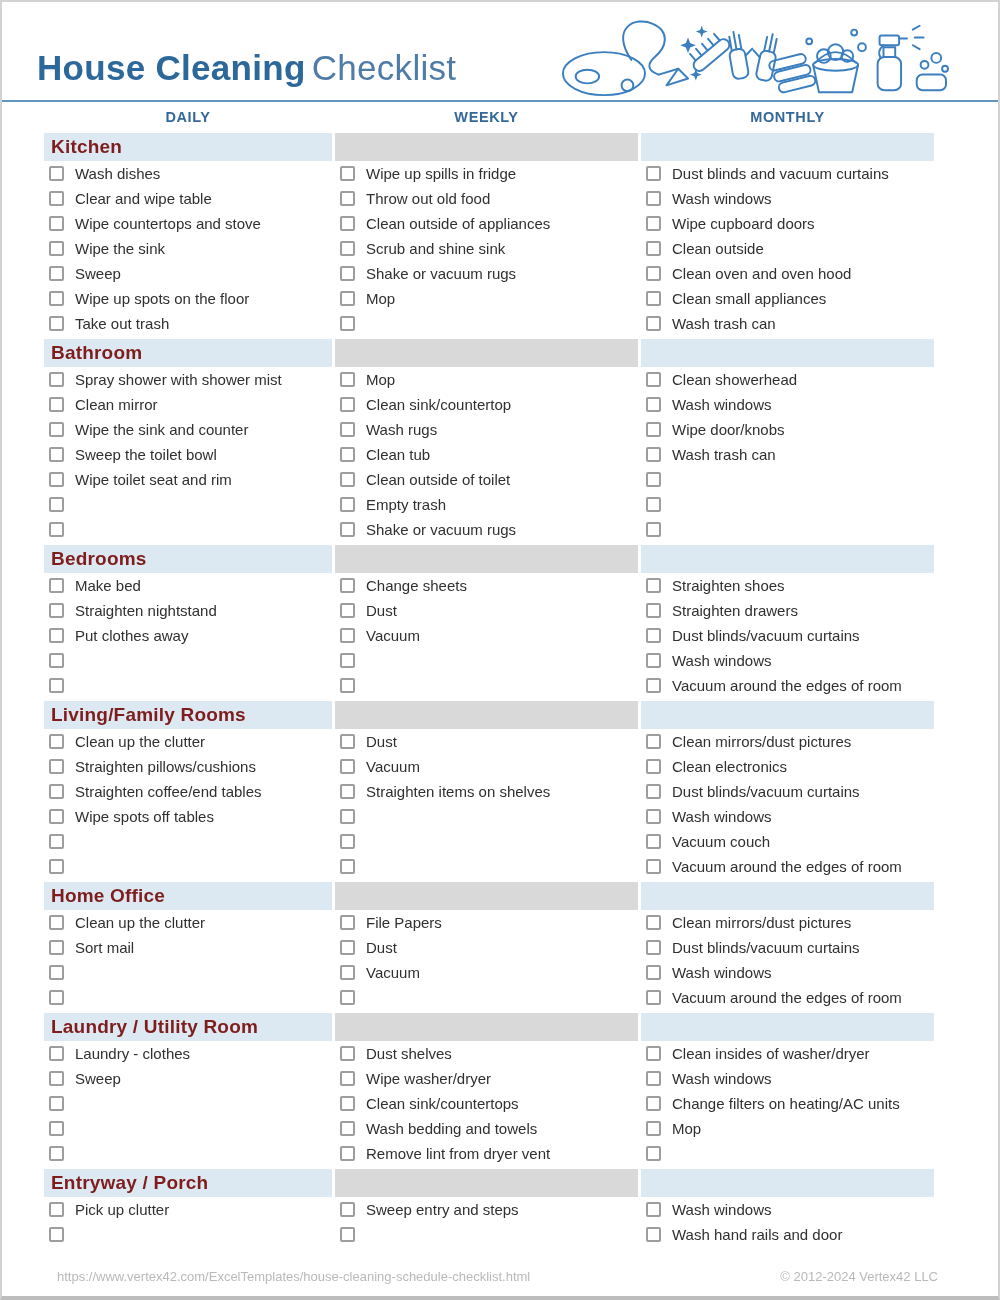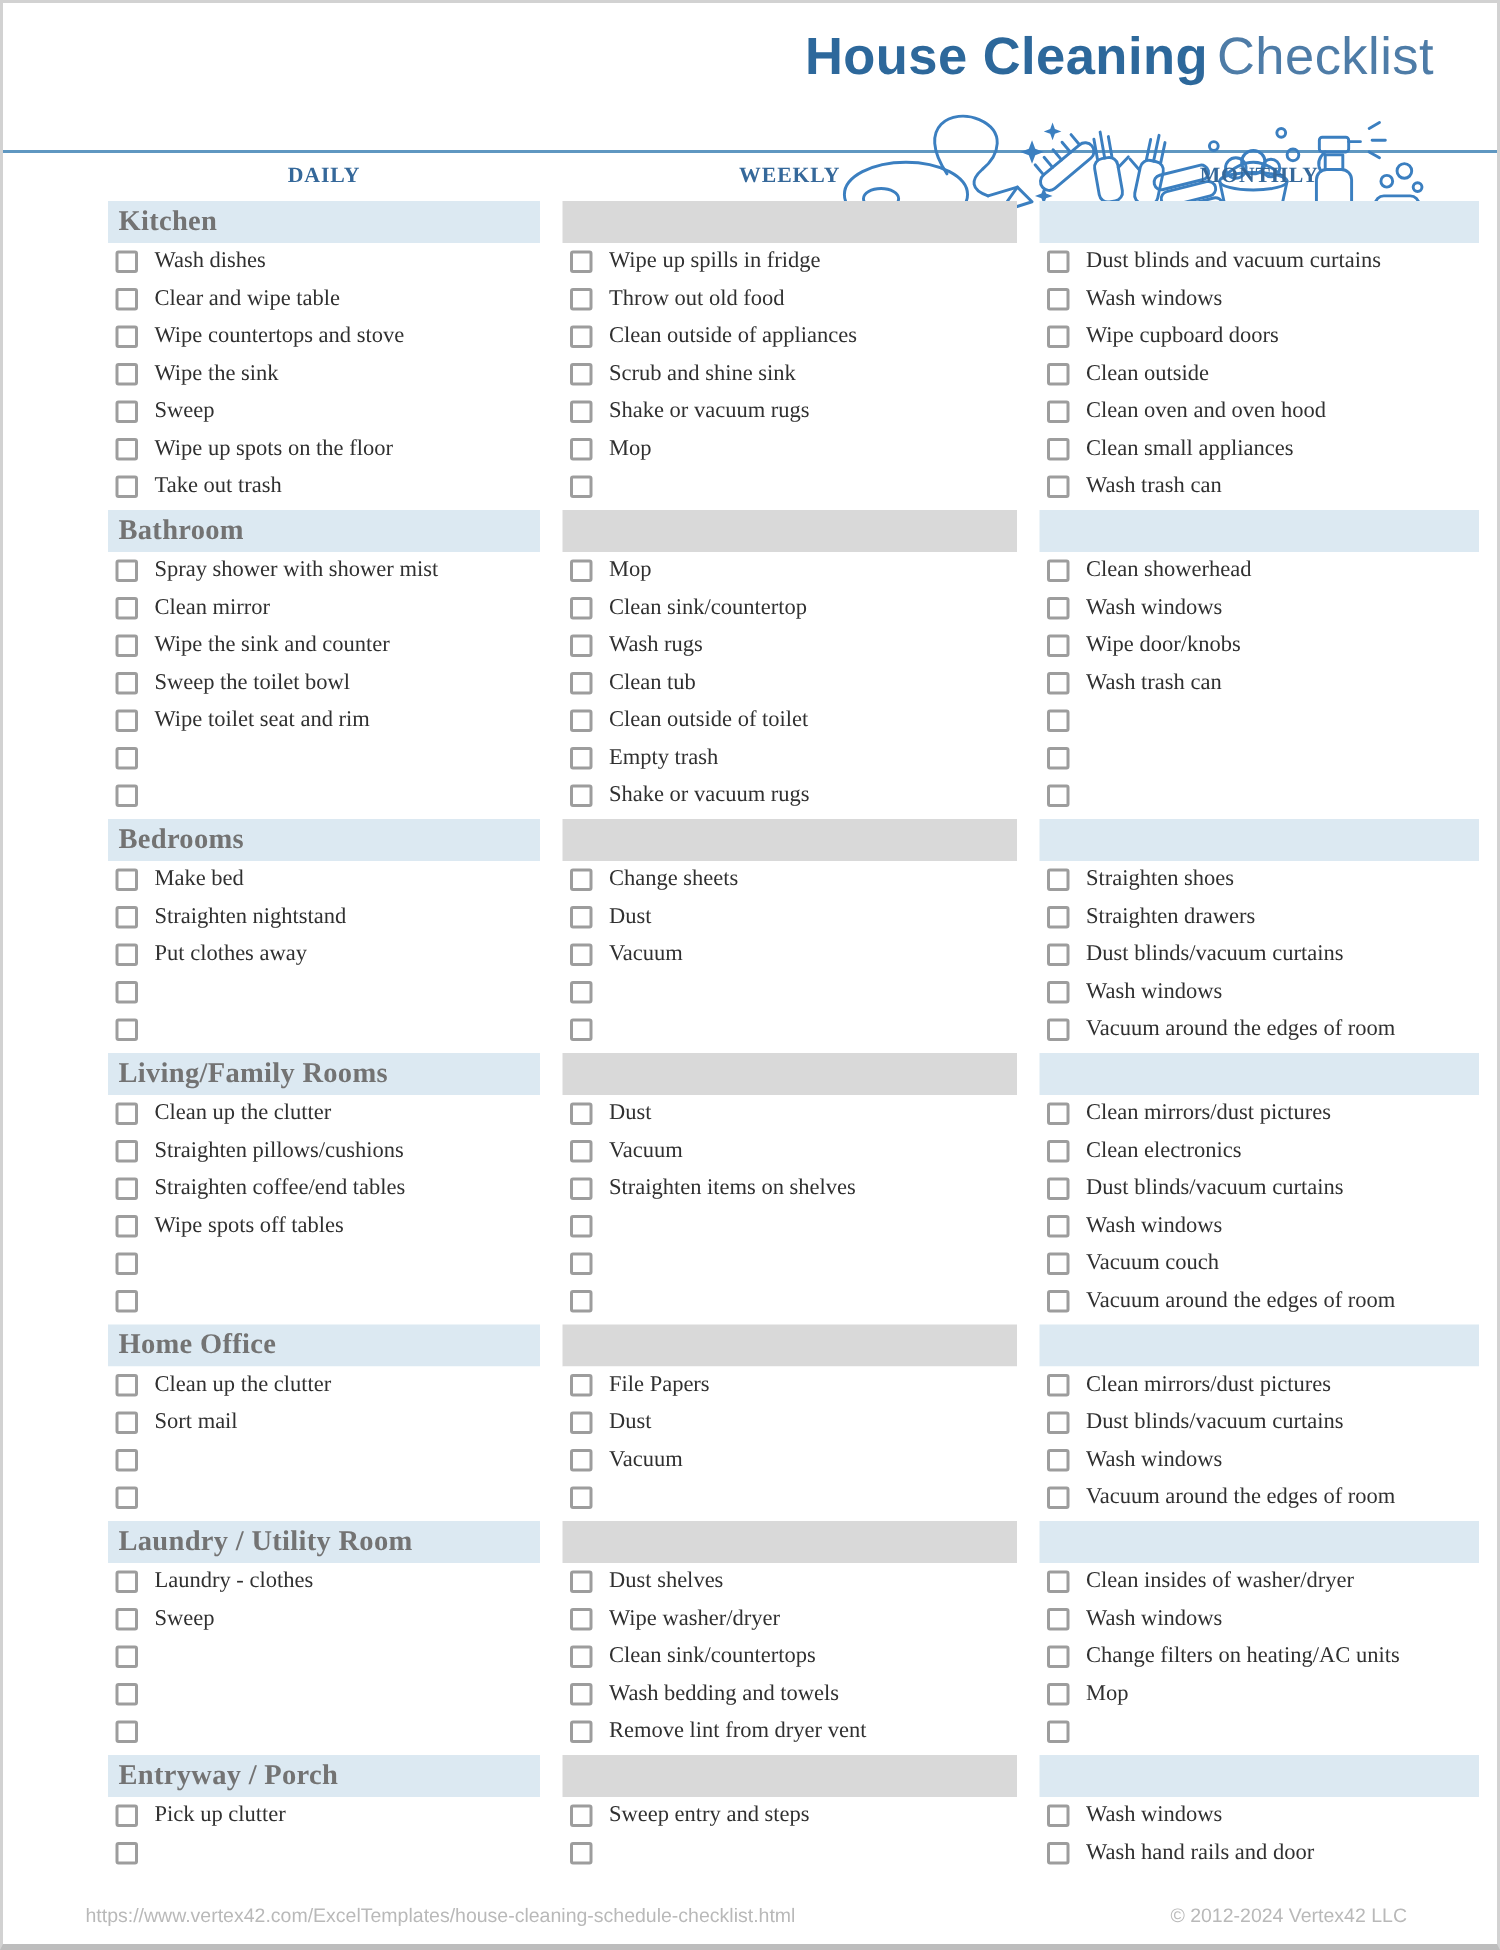--- a/index.html
+++ b/index.html
@@ -17,46 +17,44 @@
     position:relative;
     overflow:hidden;
   }
   .header {
     display:flex;
     align-items:flex-end;
     justify-content:space-between;
     padding:16px 42px 0 35px;
     height:100px;
     border-bottom:2px solid #5f97c1;
-    flex-direction:column;
   }
   .title { white-space:nowrap; padding-bottom:12px; font-size:35px; letter-spacing:0.3px; }
   .t-bold { font-weight:bold; color:#2d689b; }
   .t-reg  { font-weight:normal; color:#4e7ca7; margin-left:6px; }
   .illus { display:block; flex:none; }
 
   .colheads, .grid {
     display:grid;
     grid-template-columns:288px 303px 293px;
-    column-gap:15px;
-    margin:0 70px;
-    font-family:Liberation Serif, serif;
+    column-gap:3px;
+    margin:0 42px;
   }
   .colheads { padding:7px 0 5px 0; }
   .colheads span {
     text-align:center; font-weight:bold; font-size:14.5px;
     color:#35689a; letter-spacing:0.6px;
   }
   .section-header { margin-top:3px; }
   .hcell { height:28px; }
   .hcell.blue { background:#dce9f2; }
   .hcell.gray { background:#d9d9d9; }
   .section-title {
     display:block; line-height:28px; padding-left:7px;
-    font-size:19px; font-weight:bold; color:#737373; letter-spacing:0.2px;
+    font-size:19px; font-weight:bold; color:#7f1d1d; letter-spacing:0.2px;
     white-space:nowrap;
   }
   .task-row .cell { display:flex; align-items:center; height:25px; background:#ffffff; }
   .checkbox {
     width:15px; height:15px; flex:none;
     border:2px solid #9d9d9d; border-radius:2px;
     margin:0 11px 0 5px; background:#ffffff;
   }
   .task-label { font-size:15px; color:#303030; white-space:nowrap; }
 

